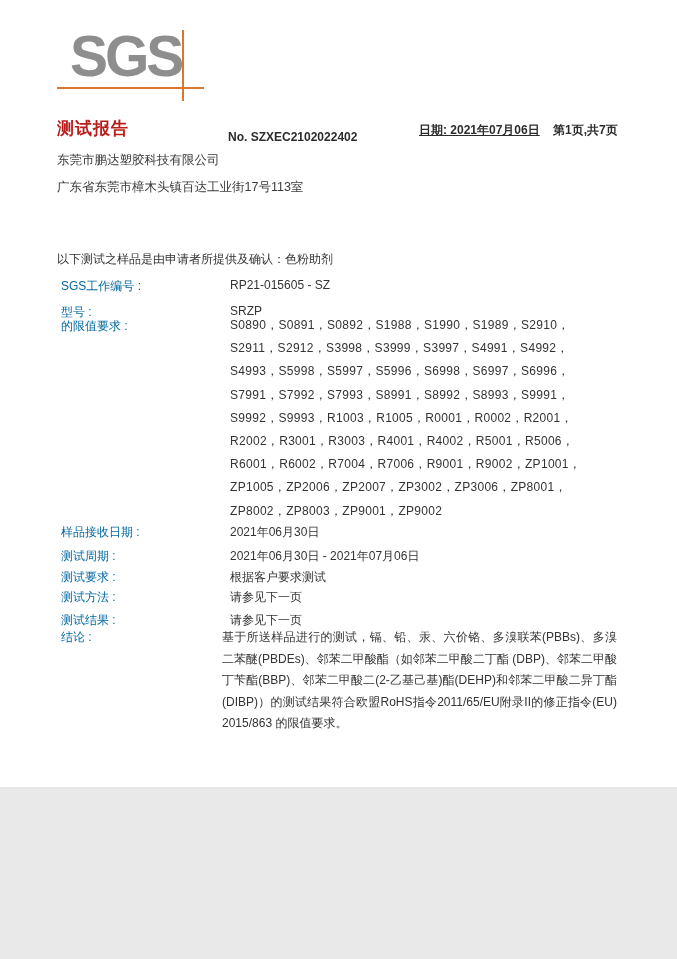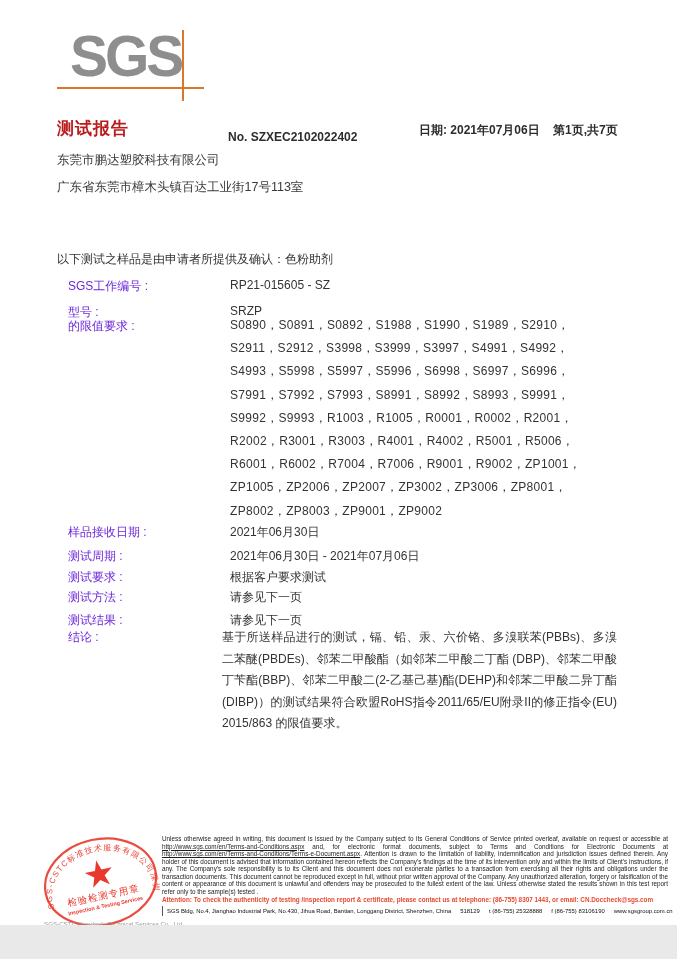--- a/index.html
+++ b/index.html
@@ -1,36 +1,36 @@
 <!DOCTYPE html>
 <html><head>
 <meta charset="utf-8">
 <style>
   html,body{margin:0;padding:0;background:#e9e9e9;}
   .page{
-    position:relative;width:677px;height:925px;background:#ffffff;
+    position:relative;width:677px;height:787px;background:#ffffff;
     font-family:"Liberation Sans","DejaVu Sans",sans-serif;color:#333;
     margin:0 auto;overflow:hidden;
   }
   .abs{position:absolute;}
   
   .logo{left:70px;top:26px;font-size:57px;font-weight:700;color:#8e8e8e;
         letter-spacing:-3px;line-height:60px;}
   .crop{background:#D9782D;}
   .crop-v-top{left:182px;top:30px;width:2px;height:71px;}
   .crop-h-top{left:57px;top:87px;width:147px;height:2px;}
   .title{left:57px;top:117px;font-size:17px;font-weight:700;color:#b91c1c;letter-spacing:1px;}
   .hmeta{font-size:12px;font-weight:700;color:#2c2c2c;}
   .no{left:228px;top:122px;margin-top:8px;}
-  .date{left:419px;top:122px;}
+  .date{left:419px;top:122px;text-decoration:underline;}
   .page-no{left:553px;top:122px;}
   .applicant{left:57px;top:147px;font-size:12.5px;color:#3a3a3a;line-height:27px;}
   
   .intro{left:57px;top:251px;font-size:12px;color:#333;}
-  .flabel{left:68px;font-size:12px;color:#6d28d9;}
+  .flabel{left:61px;font-size:12px;color:#0369a1;}
   .fvalue{left:230px;font-size:12px;color:#333;}
   .y-job{top:278px;}   .y-model{top:304px;}  .y-ref{top:318px;}
   .y-recv{top:524px;}  .y-period{top:548px;} .y-req{top:569px;}
   .y-method{top:589px;}.y-result{top:612px;} .y-concl{top:629px;}
   .ref-list{left:230px;top:314px;font-size:12px;color:#333;line-height:23.2px;letter-spacing:.3px;}
   .conclusion{left:222px;top:627px;width:395px;font-size:12px;color:#333;
               line-height:21.6px;text-align:justify;}
   
   .stamp{left:38px;top:836px;width:126px;height:96px;transform:rotate(-12deg);}
   .company-gray{left:44px;top:920px;font-size:6.2px;line-height:8px;color:#9a9a9a;width:140px;}

